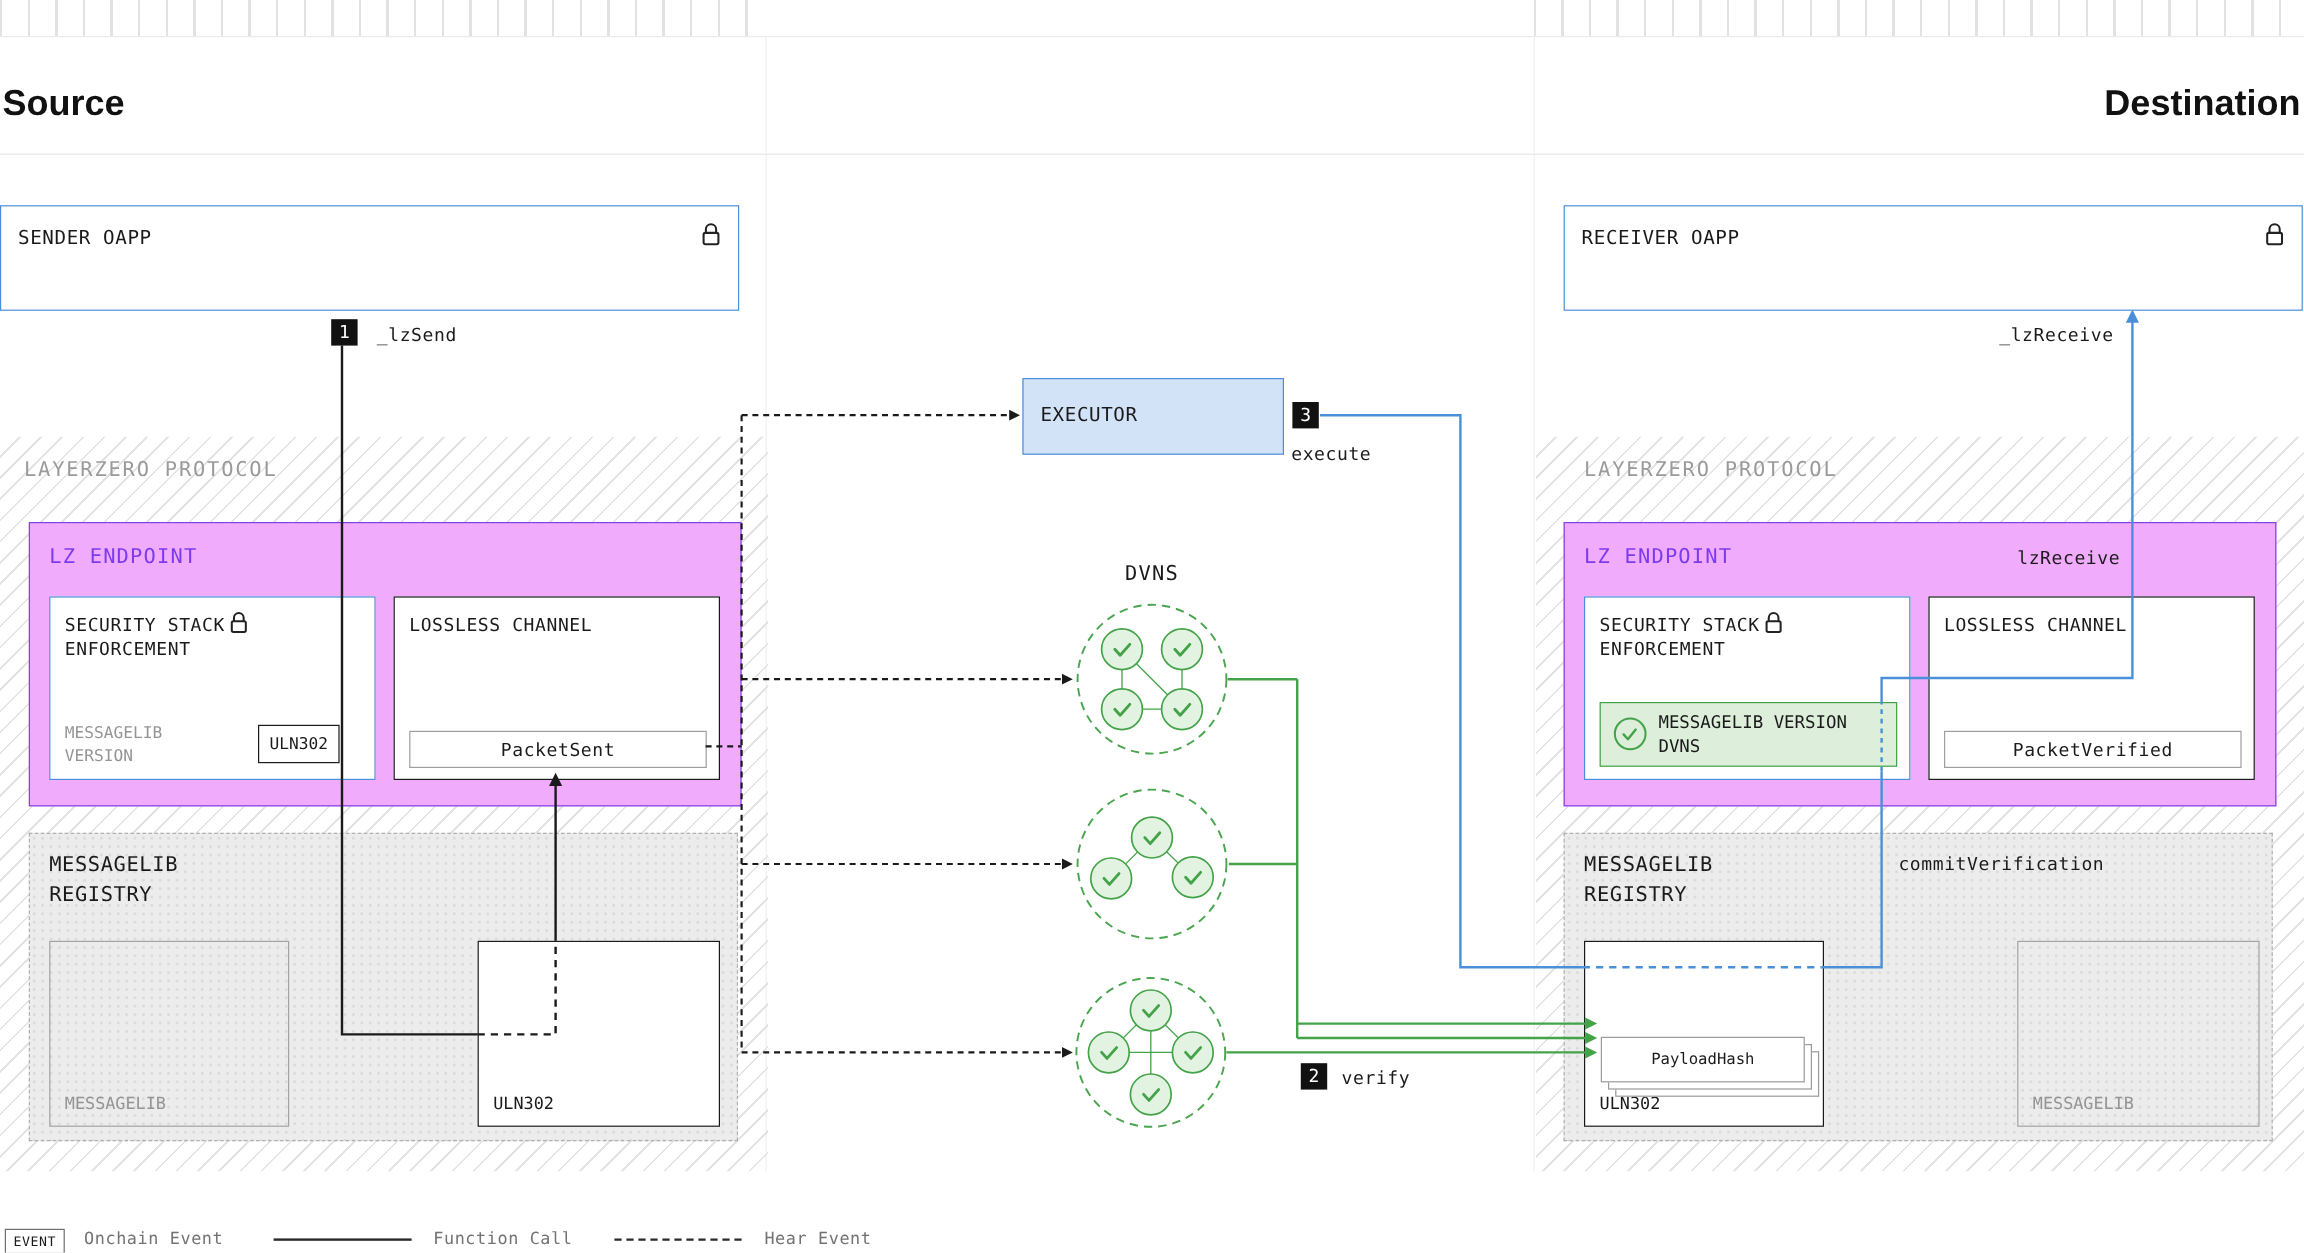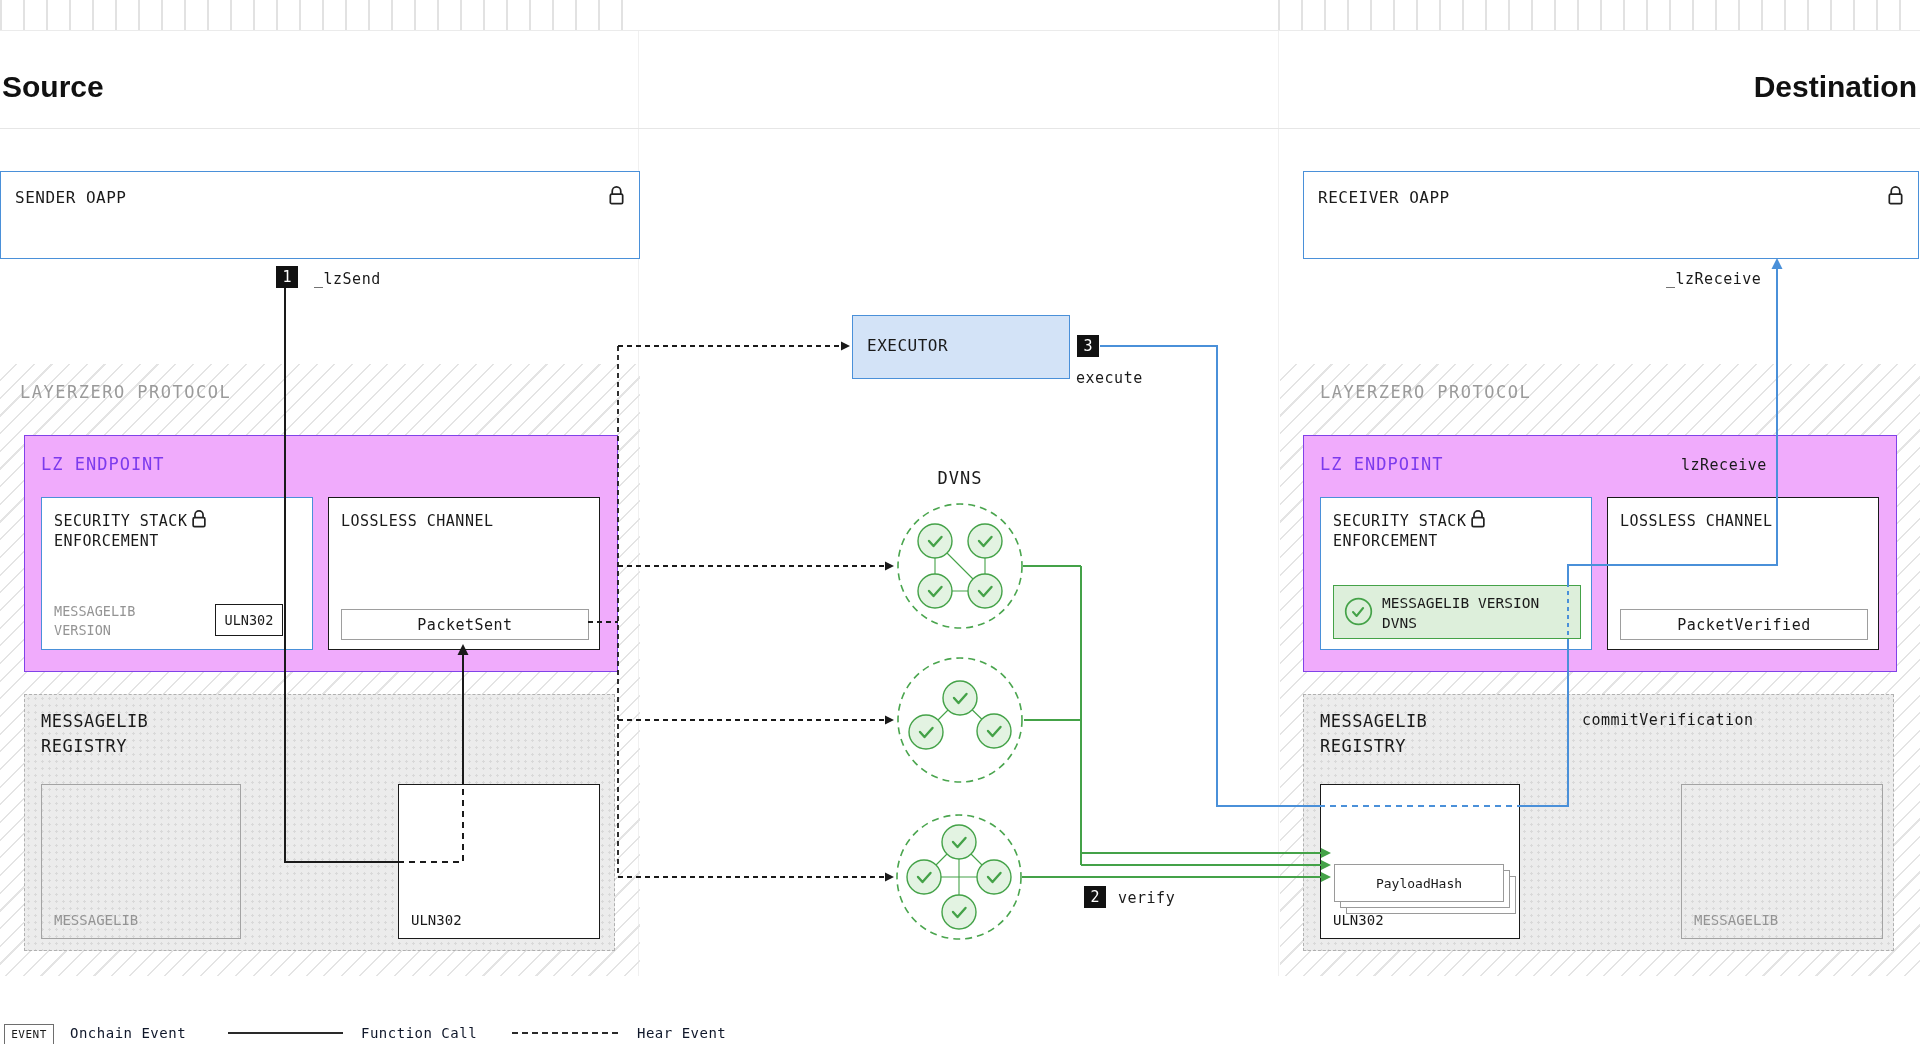--- a/index.html
+++ b/index.html
@@ -23,41 +23,41 @@
   .regtitle{font-size:17px;line-height:1.45;letter-spacing:0.5px;}
   .graytext{color:#949494;}
   .smallgray{font-size:13.5px;line-height:1.4;color:#949494;}
   .chipbox{border:1.5px solid #1a1a1a;background:#fff;font-size:13.5px;display:flex;align-items:center;justify-content:center;}
   .eventbox{border:1.5px solid #9e9e9e;background:#fff;font-size:15px;display:flex;align-items:center;justify-content:center;letter-spacing:0.5px;}
   .badge{width:22px;height:22px;background:#111;color:#fff;font-size:15px;display:flex;align-items:center;justify-content:center;}
   .calllabel{font-size:15px;letter-spacing:0.5px;}
   .executor{background:#d3e3f7;border:1.5px solid #4a90d9;}
   .greenchip{background:#ddefdb;border:1.5px solid #44a248;}
   .paper{border:1px solid #9a9a9a;background:#fff;}
-  .legendtext{font-size:14px;color:#0f172a;letter-spacing:0.5px;}
+  .legendtext{font-size:14px;color:#737373;letter-spacing:0.5px;}
   .lgsolid{height:0;border-top:2.5px solid #2a2a2a;}
   .lgdash{height:0;border-top:2.5px dashed #2a2a2a;}
   svg{display:block;}
 </style>
 </head>
 <body>
 
 <div class="canvas">
 
   <div class="abs strip" style="left:0;width:638px;"></div>
   <div class="abs strip" style="left:1278px;width:642px;"></div>
   <div class="abs hairline"></div>
   <div class="abs coldiv" style="left:638px;"></div>
   <div class="abs coldiv" style="left:1278px;"></div>
 
   <div class="abs sans hdr" style="left:2px;top:70px;">Source</div>
   <div class="abs sans hdr" style="right:3px;top:70px;">Destination</div>
   <div class="abs" style="left:0;top:128px;width:1920px;height:1px;background:#e6e6e6;"></div>
 
-  <div class="abs bluebox" style="left:0;top:171px;width:614px;height:86px;padding-left:24px;">
+  <div class="abs bluebox" style="left:0;top:171px;width:614px;height:86px;">
     <div class="abs boxtitle" style="left:14px;top:15px;font-size:16px;">SENDER OAPP</div>
     <span class="abs" style="right:13px;top:13px;">
       <svg width="19" height="21" viewBox="0 0 20 22" fill="none" stroke="#222" stroke-width="1.8">
         <path d="M5.5 9.5 V6.5 a4.5 4.5 0 0 1 9 0 V9.5"></path>
           <rect x="3.5" y="9.5" width="13" height="10" rx="1.5"></rect>
       </svg>
     </span>
   </div>
 
   <div class="abs bluebox" style="left:1303px;top:171px;width:614px;height:86px;">

